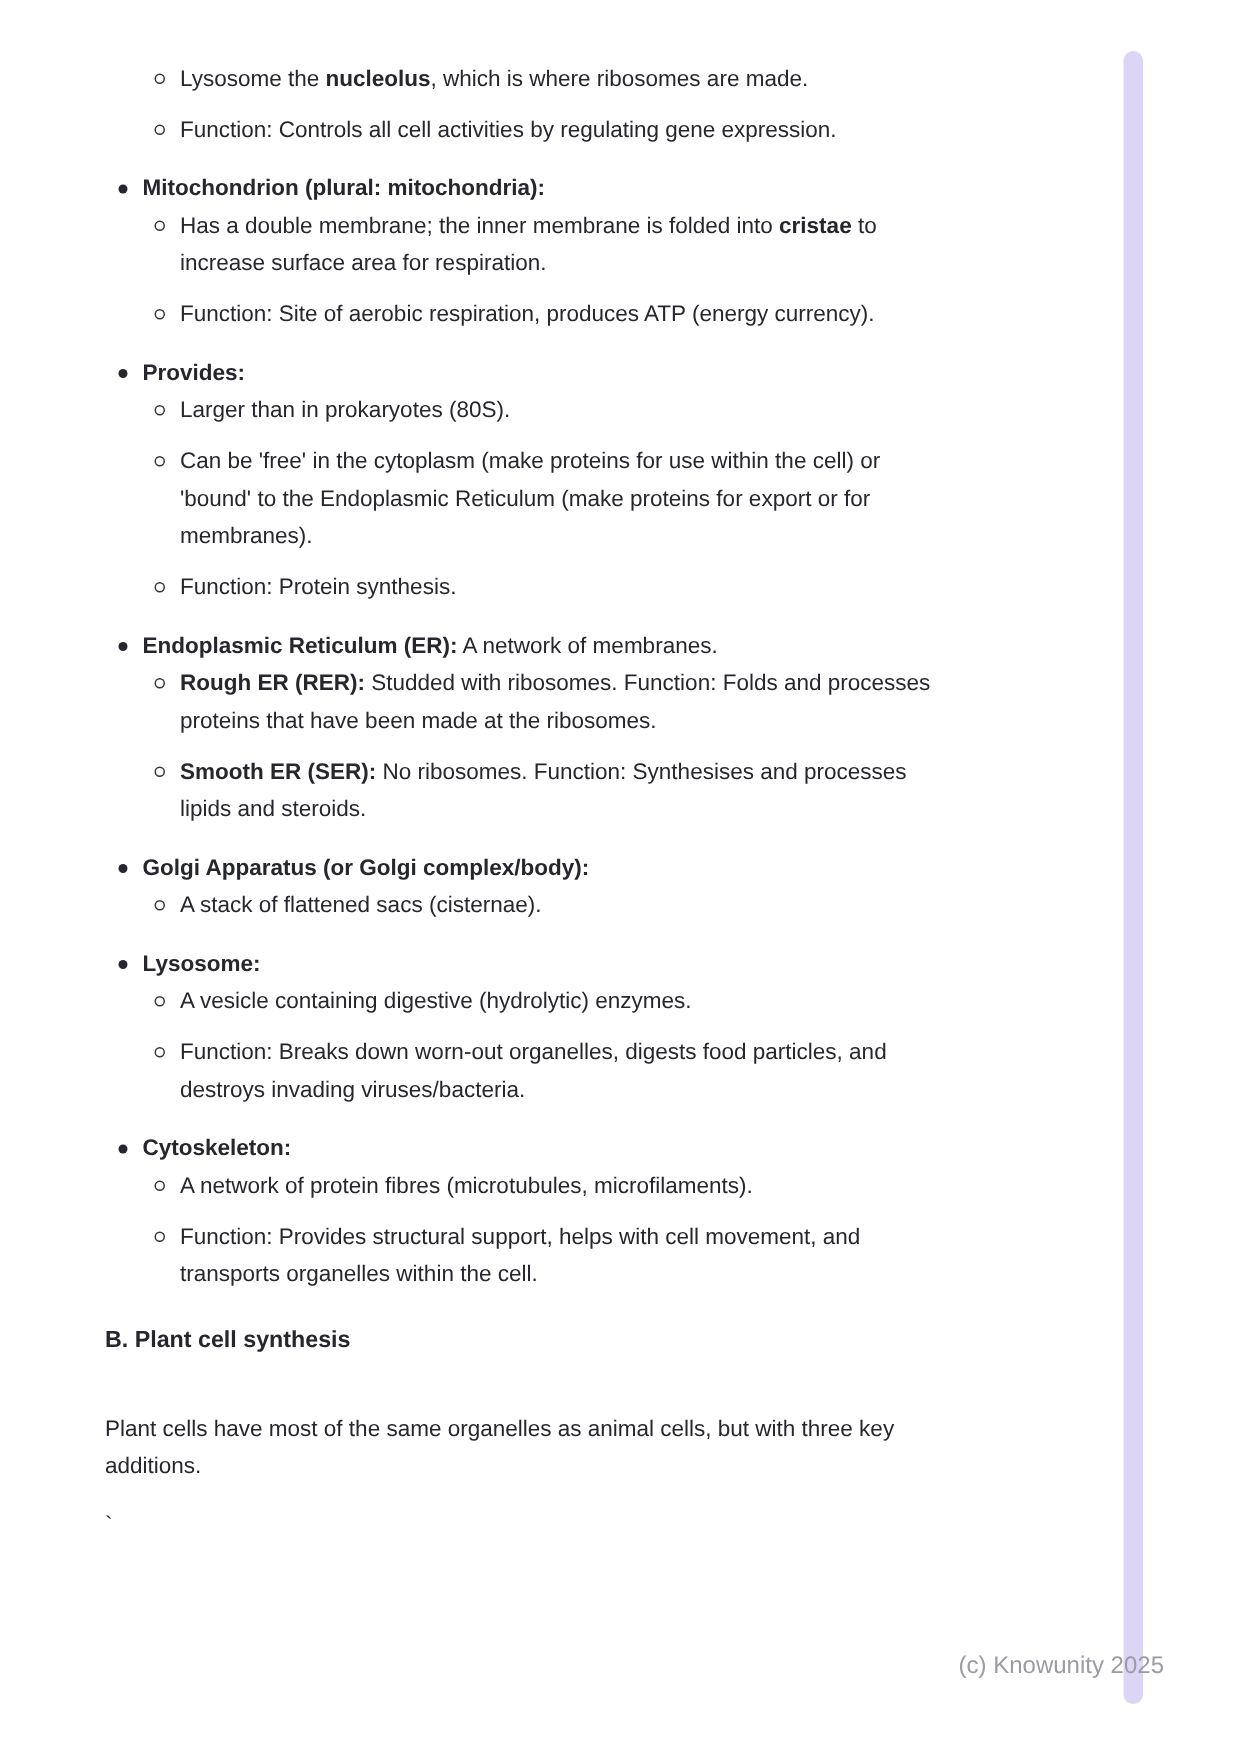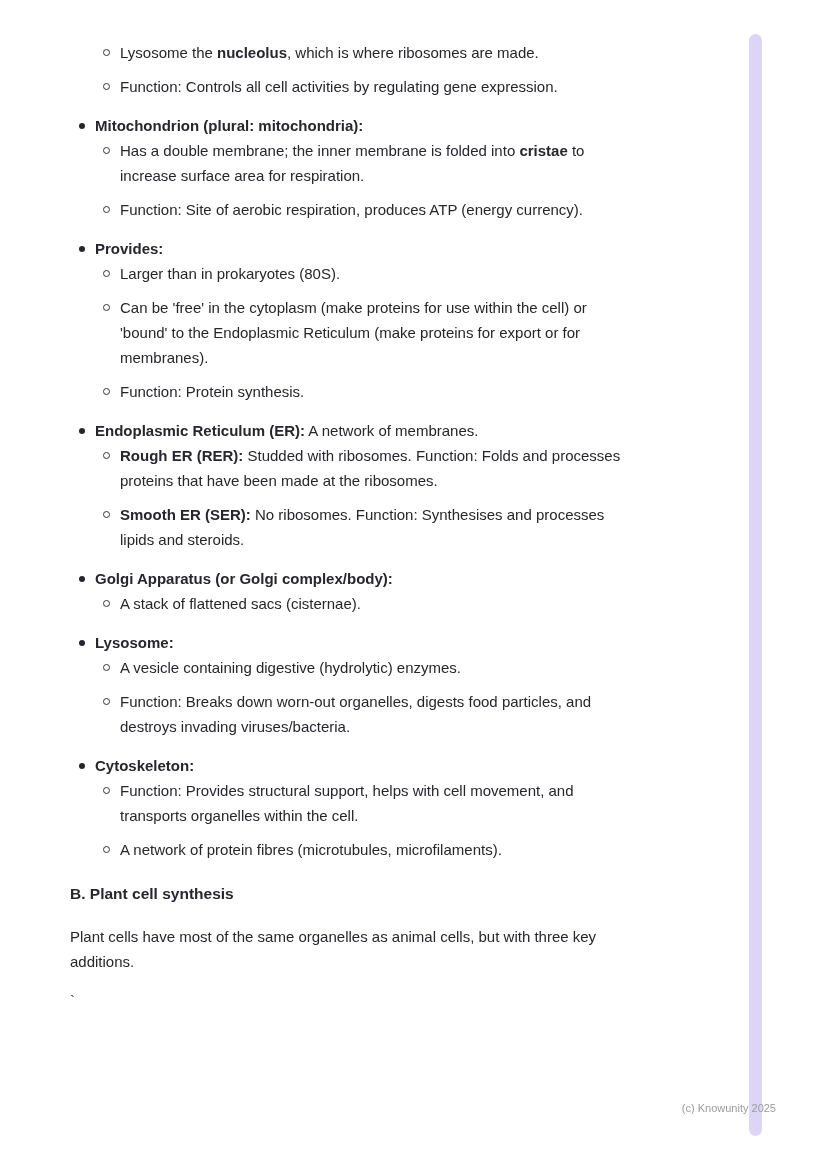--- a/index.html
+++ b/index.html
@@ -44,34 +44,34 @@
     width: 6px; height: 6px;
     background: #26262e;
     border-radius: 50%;
   }
 
   .section-heading {
     margin-top: 19px;
     font-weight: 700;
     font-size: 15.5px;
   }
-  .paragraph { margin-top: 18px; }
+  .paragraph { margin-top: 34px; }
   .stray { margin-top: 14px; }
 
   .scrollbar-thumb {
     position: absolute;
     right: 66px; top: 34px;
     width: 13px; height: 1102px;
     border-radius: 7px;
     background: #ddd5f6;
   }
   .footer-copyright {
     position: absolute;
     right: 52px; top: 1102px;
-    font-size: 11px;
+    font-size: 16px;
     color: #9b9ba3;
   }
 </style>
 </head>
 <body style="background: rgb(255, 255, 255); color: rgb(38, 38, 46);">
 
 <div class="content">
   <div id="intro-subs">
       <div class="sub-item"><span class="circle-marker"></span><span><span>Lysosome the </span><span class="b">nucleolus</span><span>, which is where ribosomes are made.</span></span></div>
       <div class="sub-item"><span class="circle-marker"></span><span><span>Function: Controls all cell activities by regulating gene expression.</span></span></div>
@@ -97,22 +97,22 @@
         <div class="bullet-title"><span class="disc-marker"></span><span><span class="b">Golgi Apparatus (or Golgi complex/body):</span></span></div>
         <div class="sub-item"><span class="circle-marker"></span><span><span>A stack of flattened sacs (cisternae).</span></span></div>
       </div>
       <div class="bullet-item">
         <div class="bullet-title"><span class="disc-marker"></span><span><span class="b">Lysosome:</span></span></div>
         <div class="sub-item"><span class="circle-marker"></span><span><span>A vesicle containing digestive (hydrolytic) enzymes.</span></span></div>
         <div class="sub-item"><span class="circle-marker"></span><span><span>Function: Breaks down worn-out organelles, digests food particles, and destroys invading viruses/bacteria.</span></span></div>
       </div>
       <div class="bullet-item">
         <div class="bullet-title"><span class="disc-marker"></span><span><span class="b">Cytoskeleton:</span></span></div>
+        <div class="sub-item"><span class="circle-marker"></span><span><span>A network of protein fibres (microtubules, microfilaments).</span></span></div>
         <div class="sub-item"><span class="circle-marker"></span><span><span>Function: Provides structural support, helps with cell movement, and transports organelles within the cell.</span></span></div>
-        <div class="sub-item"><span class="circle-marker"></span><span><span>A network of protein fibres (microtubules, microfilaments).</span></span></div>
       </div>
     </div>
   <div class="section-heading">B. Plant cell synthesis</div>
   <div class="paragraph">Plant cells have most of the same organelles as animal cells, but with three key additions.</div>
   <div class="stray">`</div>
 </div>
 
 <div class="scrollbar-thumb" style="background: rgb(221, 213, 246);"></div>
 
 <div class="footer-copyright" style="color: rgb(155, 155, 163);">(c) Knowunity 2025</div>

